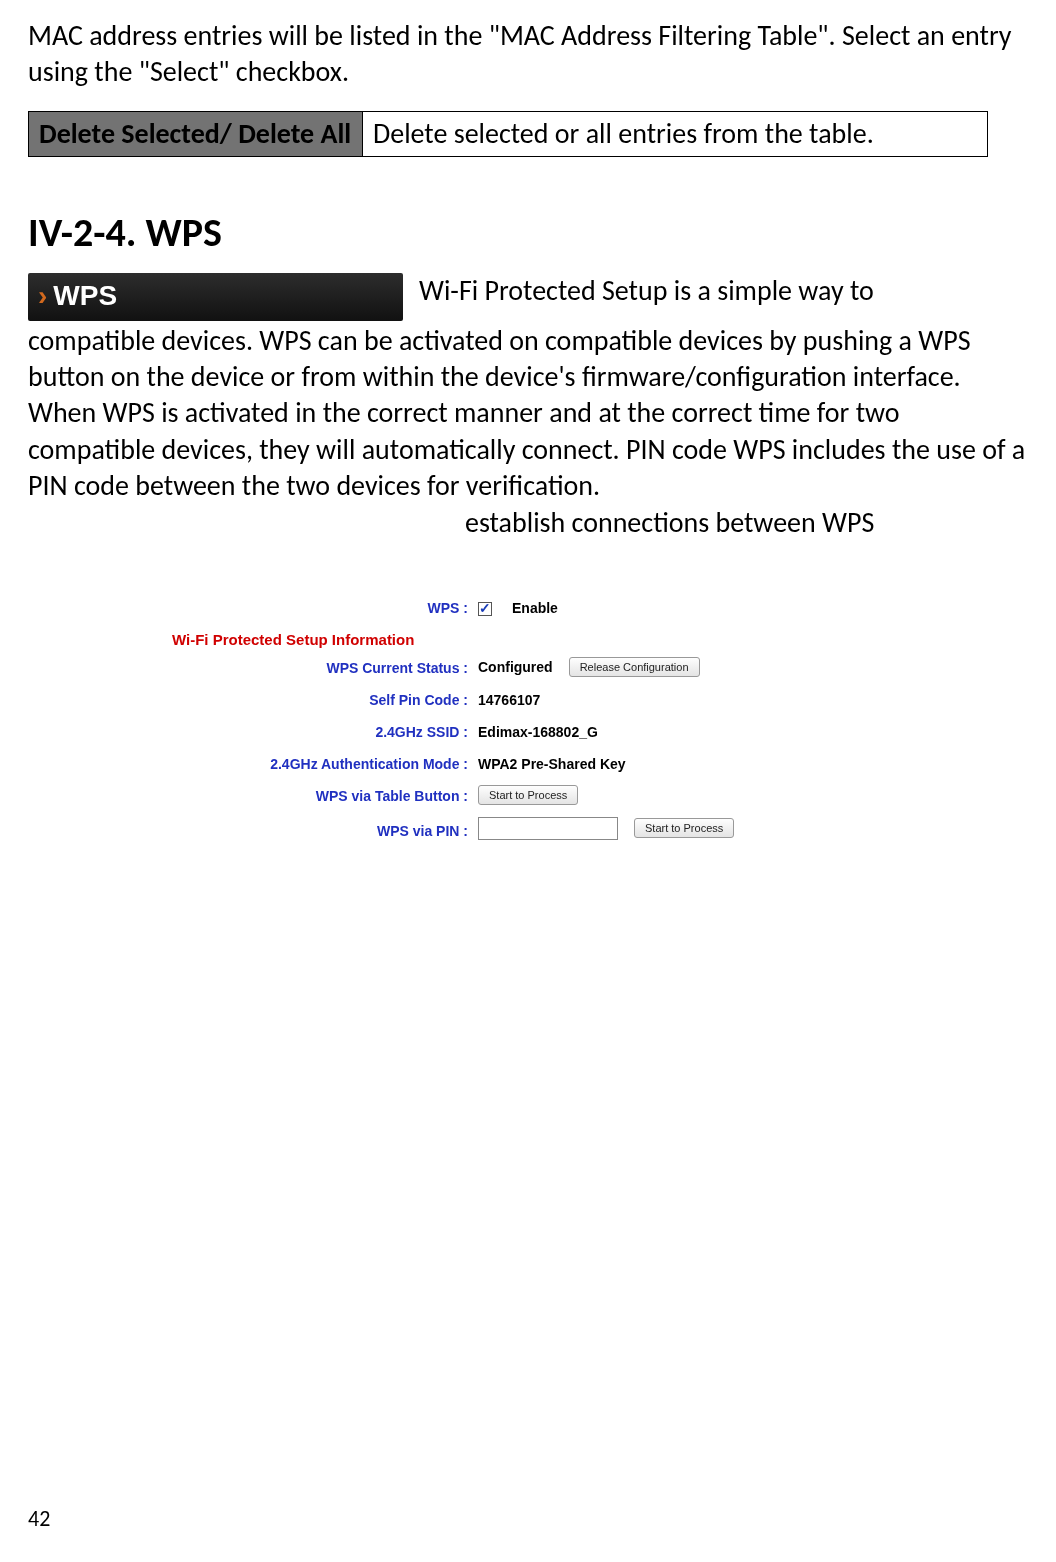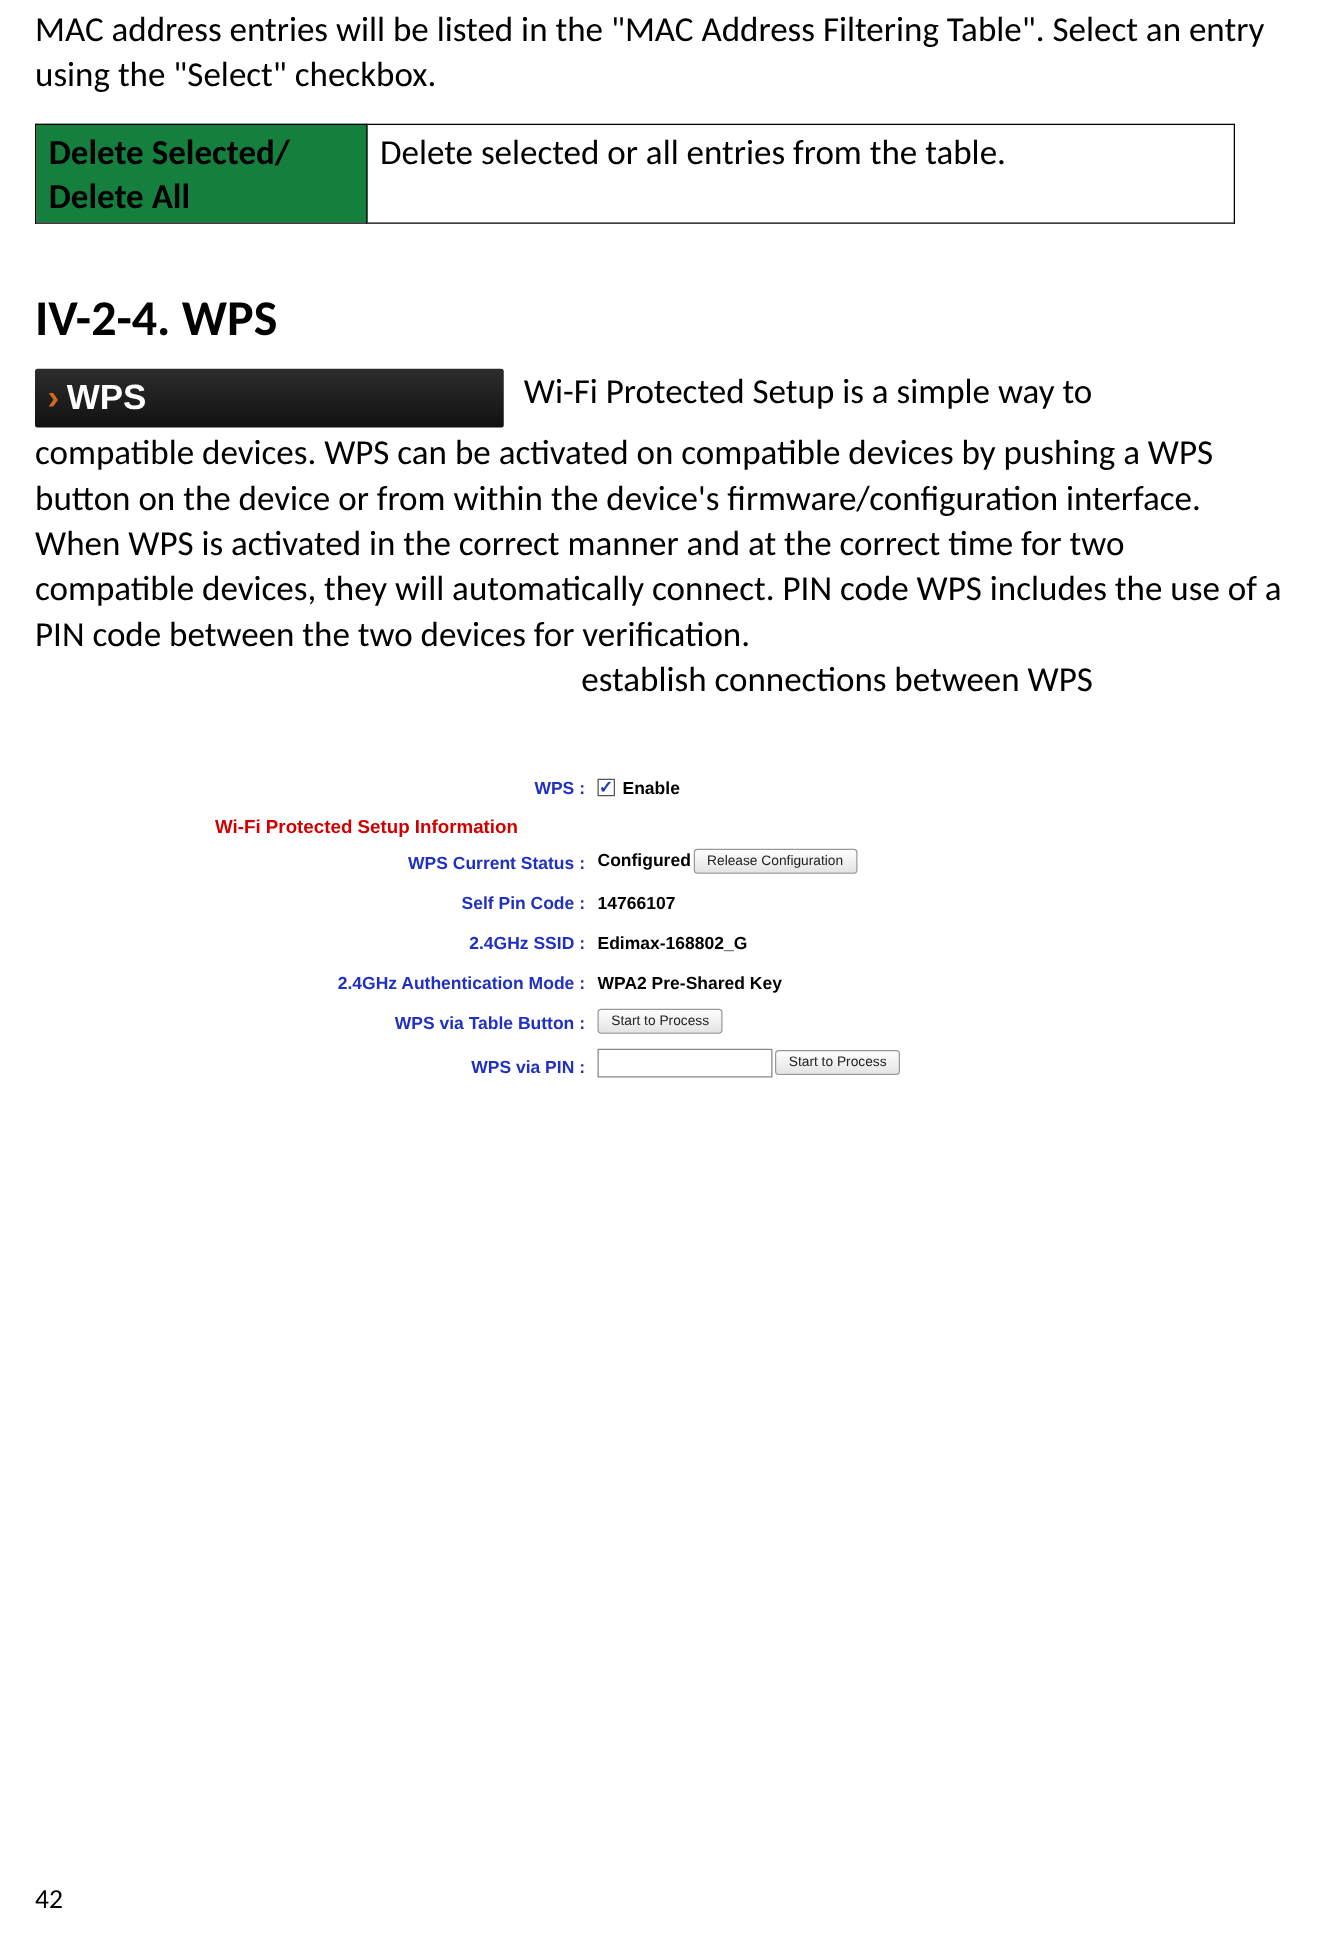--- a/index.html
+++ b/index.html
@@ -8,38 +8,38 @@
       font-size: 28px;
       line-height: 1.3;
       color: #000;
       background: #fff;
       width: 1056px;
       height: 1562px;
       padding: 0 28px;
       position: relative;
     }
     .intro-text {
-      margin-top: 6px;
+      margin-top: 18px;
       margin-bottom: 20px;
     }
     .def-table {
       border-collapse: collapse;
       width: 960px;
       margin-bottom: 50px;
     }
     .def-table td {
       border: 1.5px solid #000;
       padding: 4px 10px;
       vertical-align: top;
       font-size: 28px;
     }
     .def-table td.header-cell {
-      background: #15803d;
-      font-weight: bold;
-      width: 265px;
+      background: #737373;
+      font-weight: bold;
+      width: 334px;
       line-height: 1.25;
     }
     .section-heading {
       font-weight: bold;
       font-size: 40px;
       margin-bottom: 14px;
     }
     .wps-row {
       margin-bottom: 2px;
     }
@@ -86,21 +86,21 @@
       color: #2030c0;
       font-weight: bold;
       font-size: 14px;
     }
     .config-value {
       color: #000;
       font-weight: bold;
       font-size: 14px;
       display: flex;
       align-items: center;
-      gap: 2px;
+      gap: 16px;
     }
     .config-section-title {
       color: #d00000;
       font-weight: bold;
       font-size: 15px;
       padding: 8px 0 2px 4px;
     }
     .btn {
       background: linear-gradient(to bottom, #fefefe, #e4e4e4);
       border: 1px solid #999;

